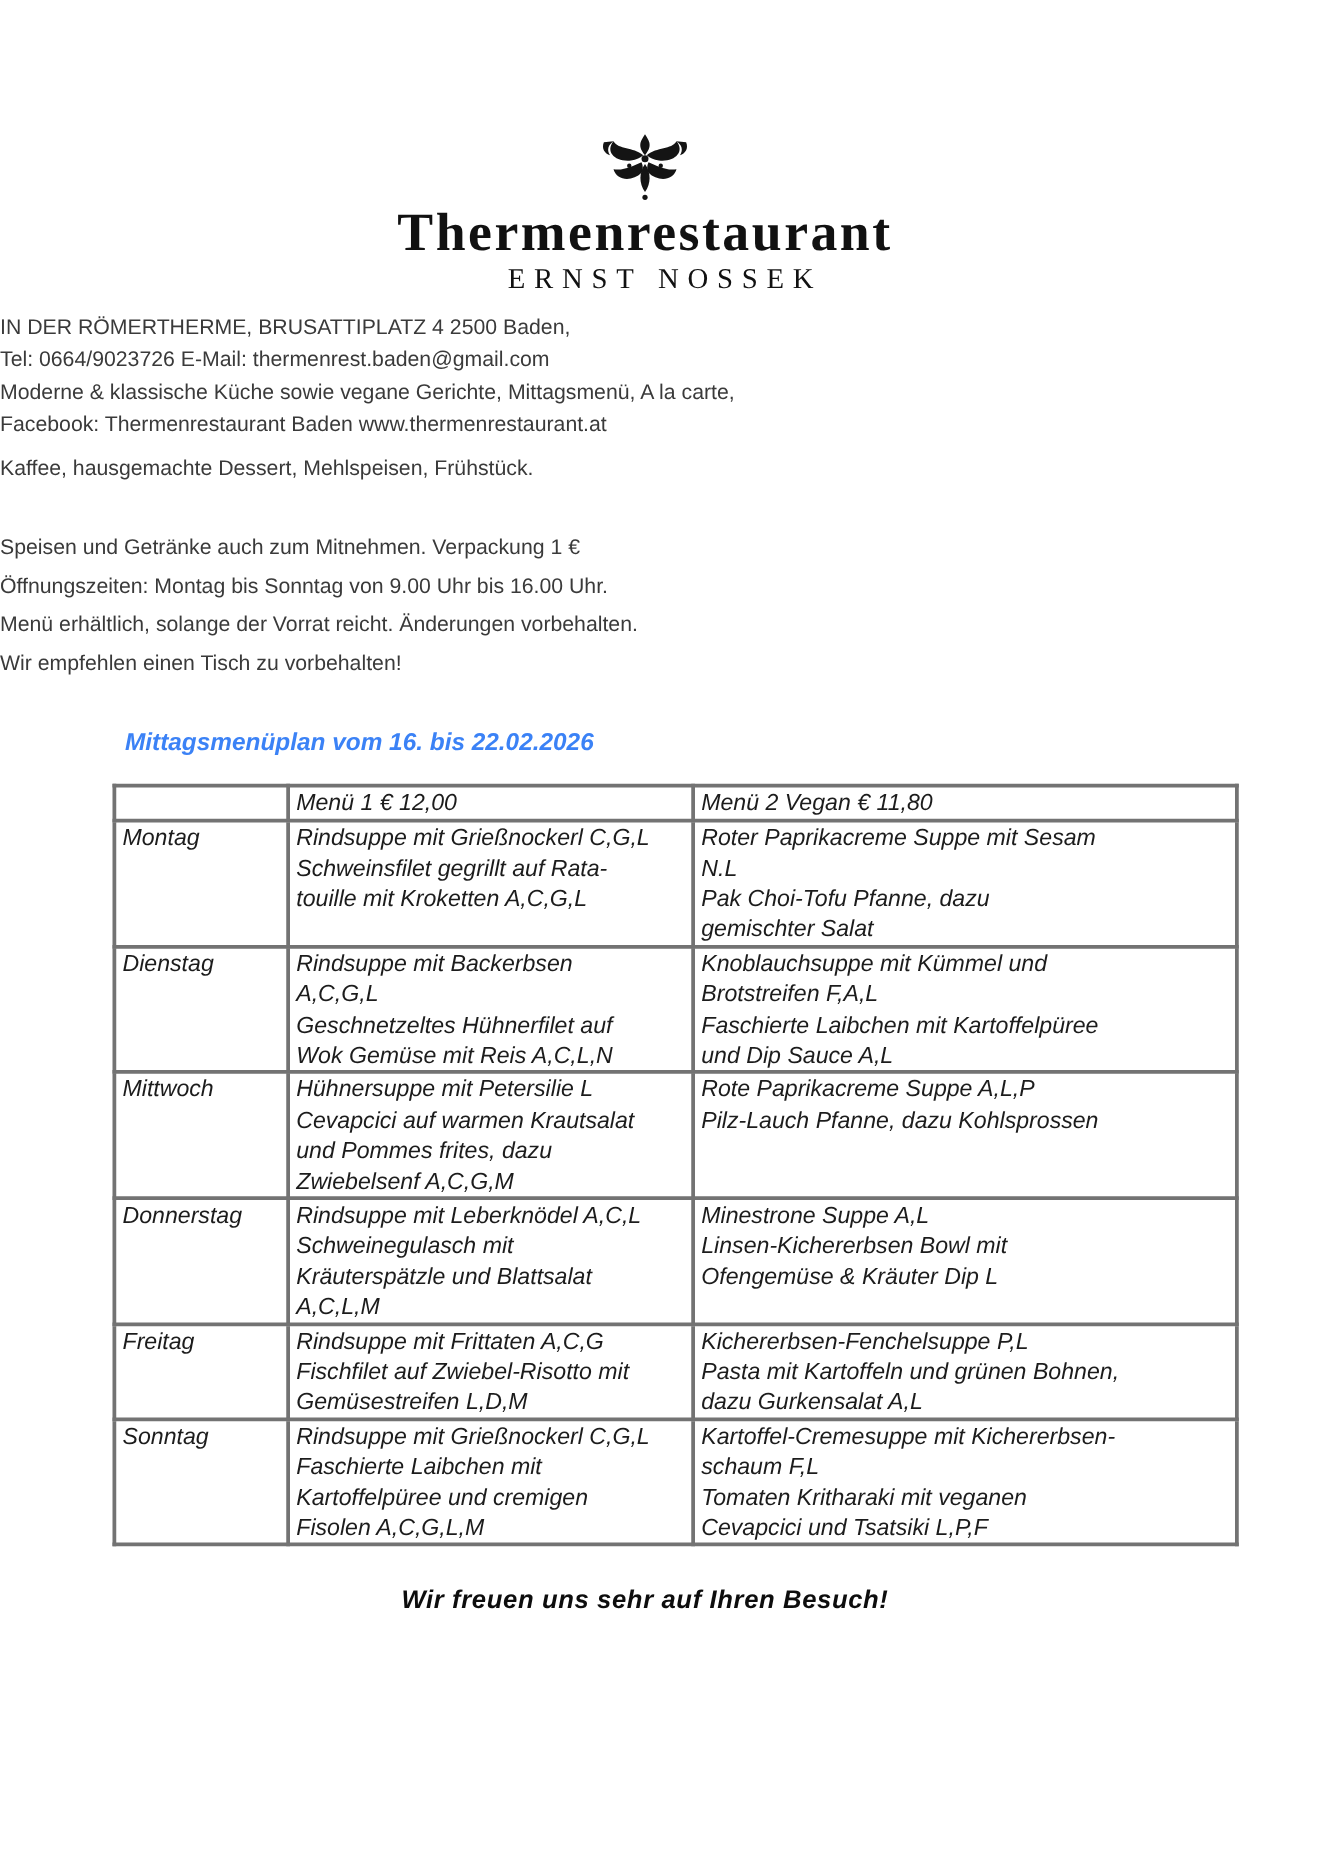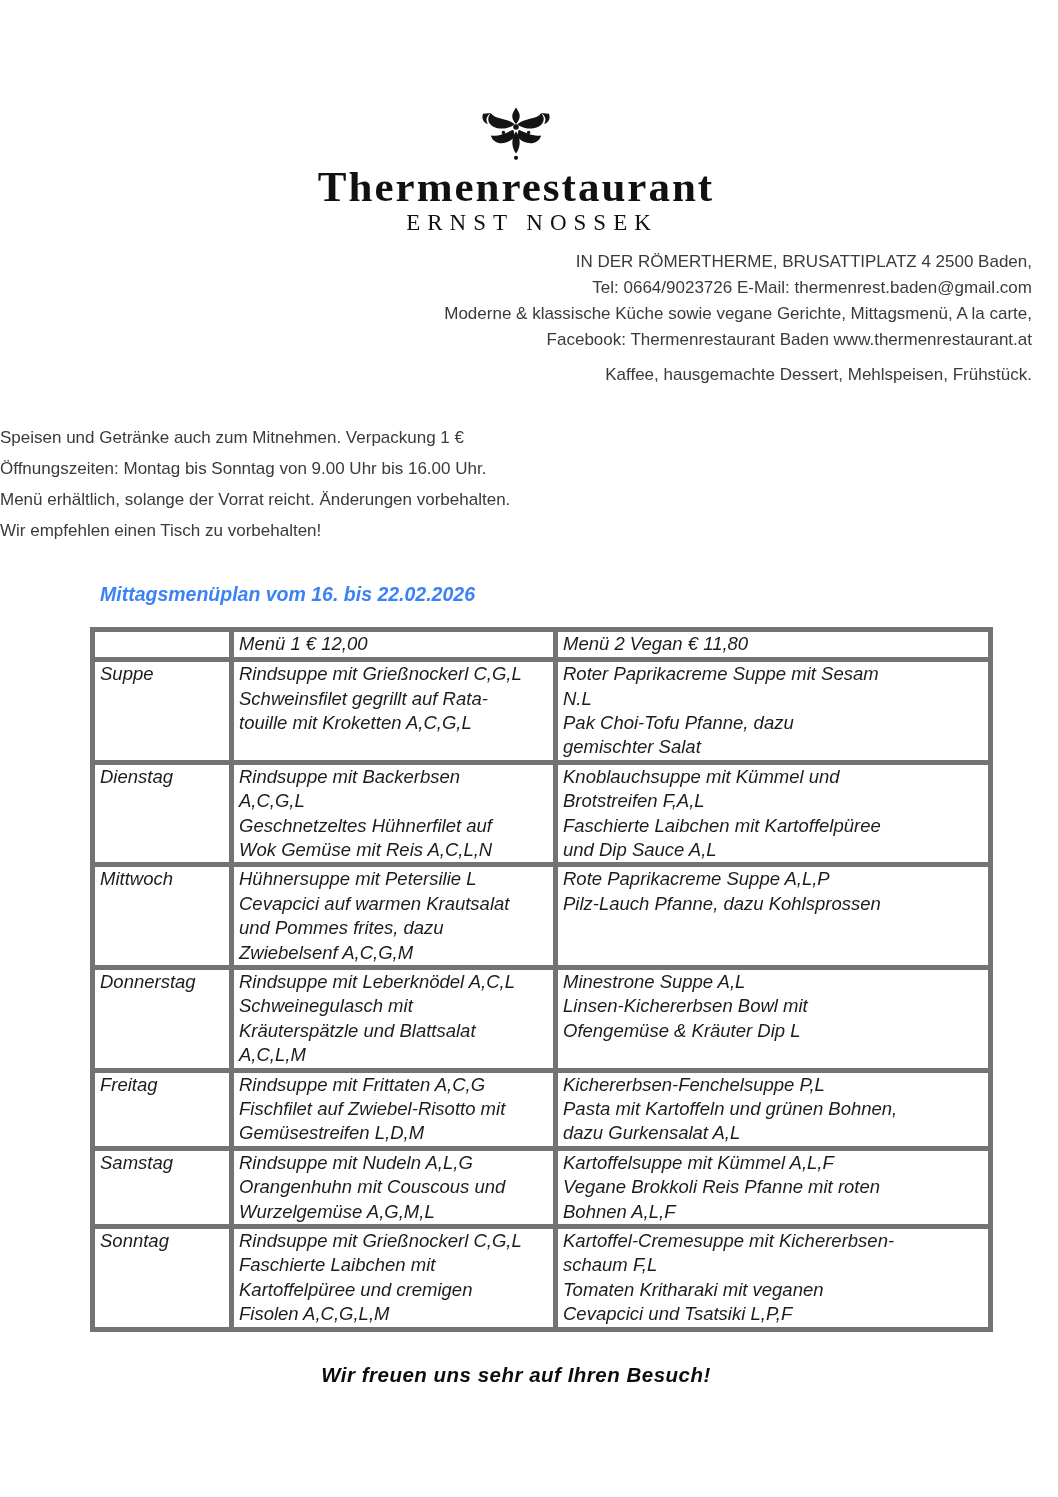--- a/index.html
+++ b/index.html
@@ -28,21 +28,21 @@
   .owner-name {
     font-family: "Liberation Serif", "DejaVu Serif", serif;
     font-size: 23px;
     letter-spacing: 7px;
     color: #111;
     margin-top: 1px;
     margin-left: 32px;
   }
 
   
-  .contact { margin-top: 13px; text-align: right; font-size: 17px; line-height: 26px; color: #3a3a3a; }
+  .contact { margin-top: 13px; text-align: left; font-size: 17px; line-height: 26px; color: #3a3a3a; }
   .contact .gap-above { margin-top: 9px; }
   .info { margin-top: 34px; text-align: left; font-size: 17px; line-height: 31px; color: #3a3a3a; }
 
   
   .menu-title {
     margin: 37px 0 0 100px;
     font-size: 19.5px;
     font-weight: bold;
     font-style: italic;
     color: #3b82f6;
@@ -50,21 +50,21 @@
   table.menu-table {
     margin: 21px 0 0 90px;
     border-collapse: collapse;
     table-layout: fixed;
     width: 898px;
   }
   table.menu-table col.c-day   { width: 139px; }
   table.menu-table col.c-menu1 { width: 324px; }
   table.menu-table col.c-menu2 { width: 435px; }
   table.menu-table th, table.menu-table td {
-    border: 5px solid #737373;
+    border: 3px solid #737373;
     vertical-align: top;
     text-align: left;
     font-style: italic;
     font-weight: normal;
     font-size: 18.5px;
     line-height: 24.4px;
     color: #1c1c1c;
     padding: 0 2px 0 5px;
     white-space: pre-line;
     overflow: visible;
@@ -141,21 +141,21 @@
     </colgroup>
     <thead>
       <tr>
         <th></th>
         <th>Menü 1 €  12,00</th>
         <th>Menü 2 Vegan €  11,80</th>
       </tr>
     </thead>
     <tbody>
       <tr>
-        <td>Suppe</td>
+        <td>Montag</td>
         <td>Rindsuppe mit Grießnockerl C,G,L
 Schweinsfilet gegrillt auf Rata-
 touille mit Kroketten  A,C,G,L</td>
         <td>Roter Paprikacreme Suppe mit Sesam
 N.L
 Pak Choi-Tofu Pfanne, dazu
 gemischter Salat</td>
       </tr>
       <tr>
         <td>Dienstag</td>
@@ -190,29 +190,20 @@
       <tr>
         <td>Freitag</td>
         <td>Rindsuppe mit Frittaten A,C,G
 Fischfilet auf Zwiebel-Risotto mit
 Gemüsestreifen L,D,M</td>
         <td>Kichererbsen-Fenchelsuppe  P,L
 Pasta mit Kartoffeln und grünen Bohnen,
 dazu Gurkensalat A,L</td>
       </tr>
       <tr>
-        <td>Samstag</td>
-        <td>Rindsuppe mit Nudeln A,L,G
-Orangenhuhn mit Couscous und
-Wurzelgemüse   A,G,M,L</td>
-        <td>Kartoffelsuppe mit Kümmel A,L,F
-Vegane Brokkoli Reis Pfanne mit roten
-Bohnen  A,L,F</td>
-      </tr>
-      <tr>
         <td>Sonntag</td>
         <td>Rindsuppe mit Grießnockerl C,G,L
 Faschierte Laibchen mit
 Kartoffelpüree und cremigen
 Fisolen A,C,G,L,M</td>
         <td>Kartoffel-Cremesuppe mit Kichererbsen-
 schaum F,L
 Tomaten Kritharaki mit veganen
 Cevapcici und Tsatsiki L,P,F</td>
       </tr>

